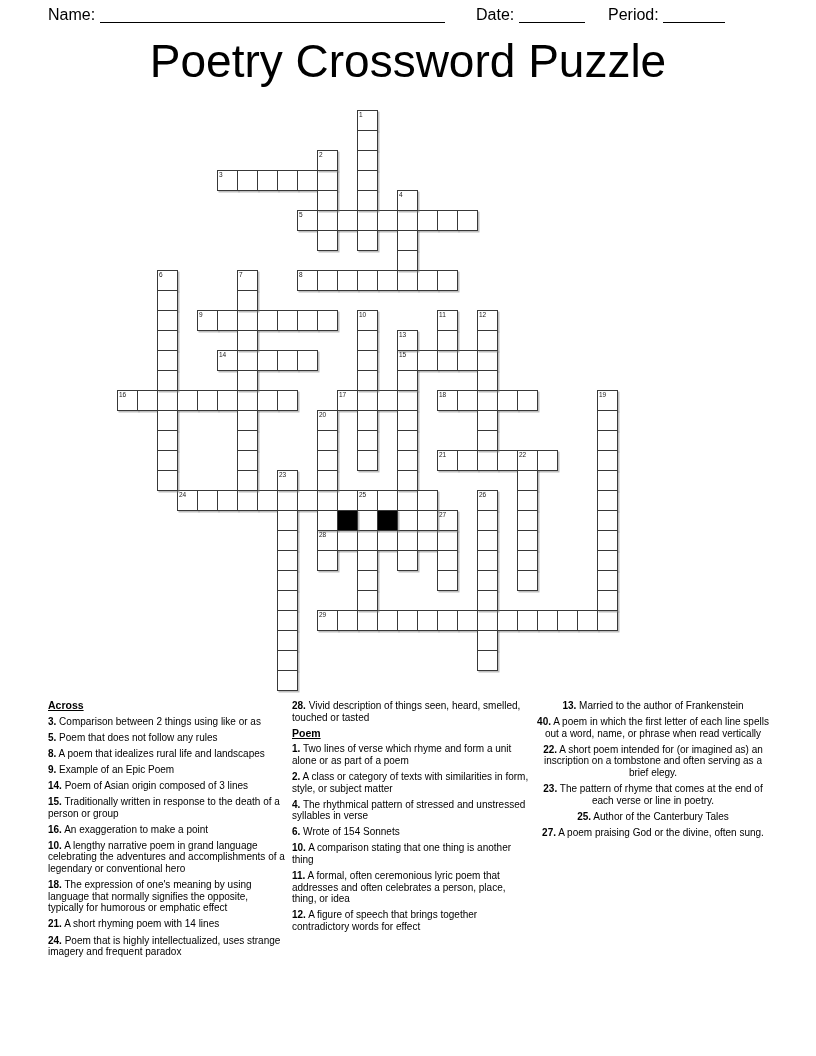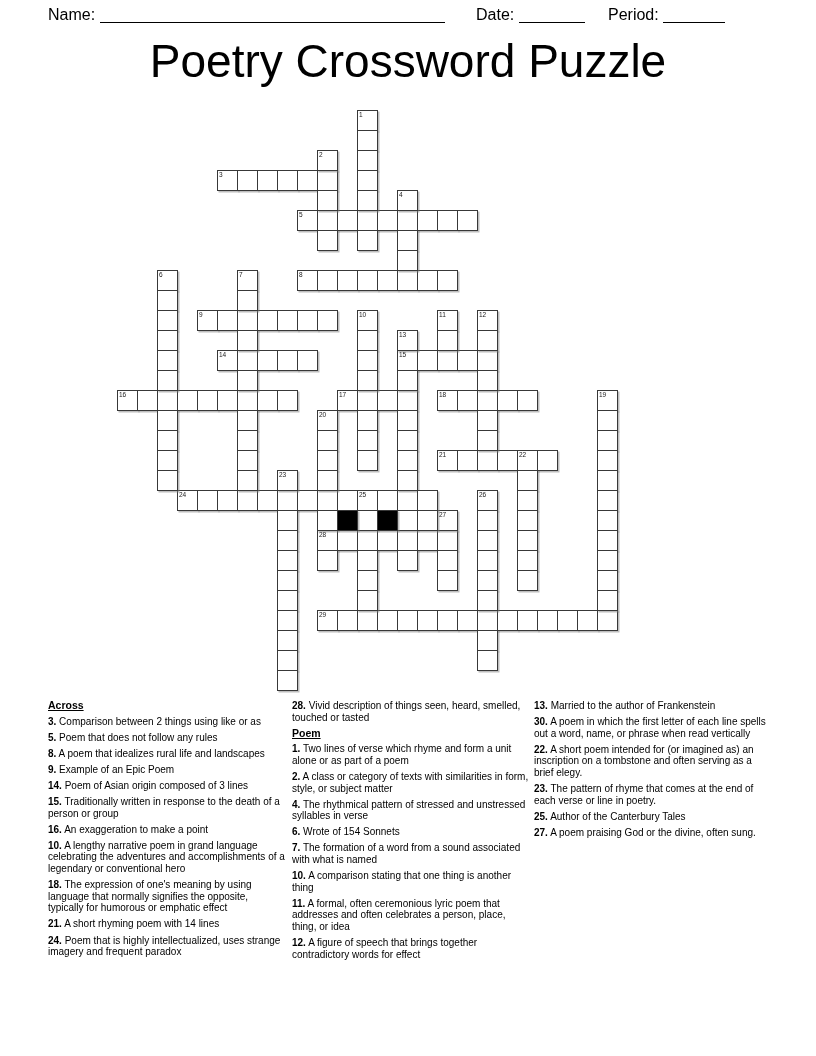--- a/index.html
+++ b/index.html
@@ -328,25 +328,24 @@
     <p class="clue"><b>21.</b> A short rhyming poem with 14 lines</p>
     <p class="clue"><b>24.</b> Poem that is highly intellectualized, uses strange imagery and frequent paradox</p>
   </div>
 <div class="clue-col" style="left:292px;width:237px;" id="col2">
     <p class="clue"><b>28.</b> Vivid description of things seen, heard, smelled, touched or tasted</p>
     <p class="clue-header">Poem</p>
     <p class="clue"><b>1.</b> Two lines of verse which rhyme and form a unit alone or as part of a poem</p>
     <p class="clue"><b>2.</b> A class or category of texts with similarities in form, style, or subject matter</p>
     <p class="clue"><b>4.</b> The rhythmical pattern of stressed and unstressed syllables in verse</p>
     <p class="clue"><b>6.</b> Wrote of 154 Sonnets</p>
-    <p class="clue"><b>7.</b> The formation of a word from a sound associated with what is named</p>
     <p class="clue"><b>10.</b> A comparison stating that one thing is another thing</p>
     <p class="clue"><b>11.</b> A formal, often ceremonious lyric poem that addresses and often celebrates a person, place, thing, or idea</p>
     <p class="clue"><b>12.</b> A figure of speech that brings together contradictory words for effect</p>
   </div>
-<div class="clue-col" style="left:534px;width:238px;" id="col3">
+<div class="clue-col" style="left:534px;width:238px;text-align:center;" id="col3">
     <p class="clue"><b>13.</b> Married to the author of Frankenstein</p>
-    <p class="clue"><b>30.</b> A poem in which the first letter of each line spells out a word, name, or phrase when read vertically</p>
+    <p class="clue"><b>40.</b> A poem in which the first letter of each line spells out a word, name, or phrase when read vertically</p>
     <p class="clue"><b>22.</b> A short poem intended for (or imagined as) an inscription on a tombstone and often serving as a brief elegy.</p>
     <p class="clue"><b>23.</b> The pattern of rhyme that comes at the end of each verse or line in poetry.</p>
     <p class="clue"><b>25.</b> Author of the Canterbury Tales</p>
     <p class="clue"><b>27.</b> A poem praising God or the divine, often sung.</p>
   </div>
 
 </body></html>

